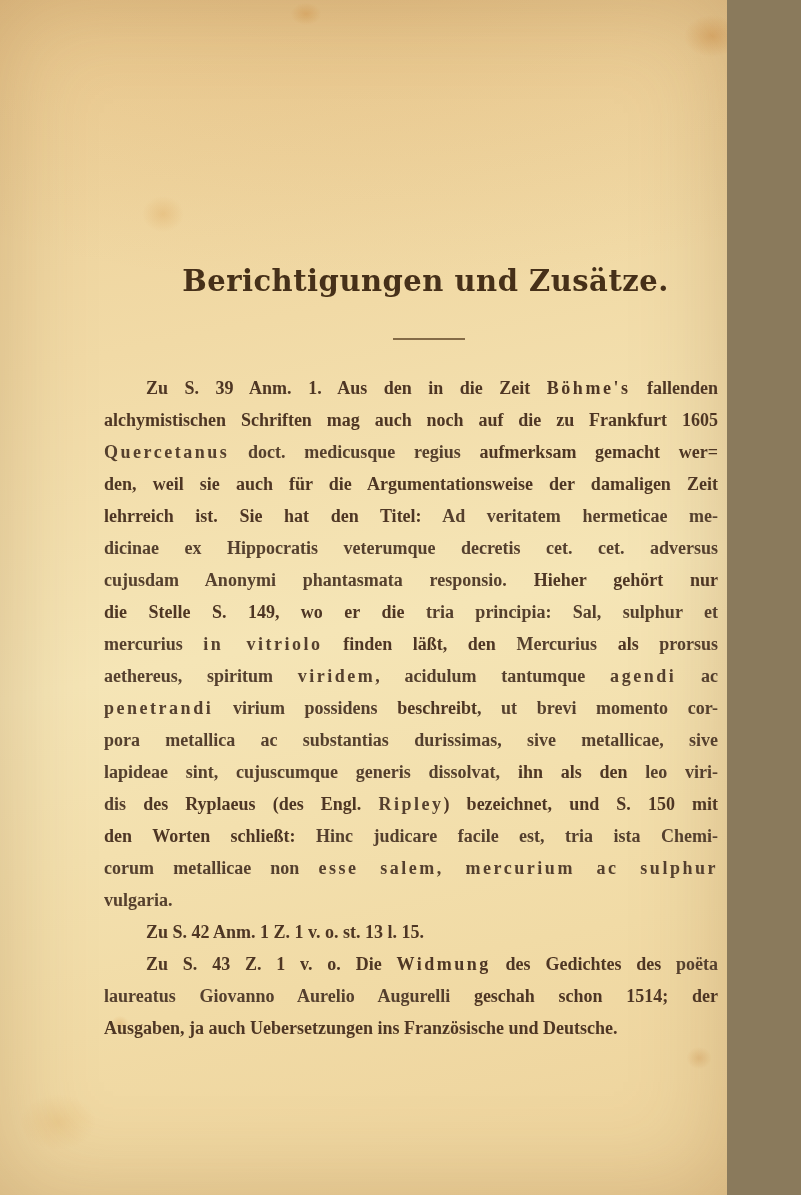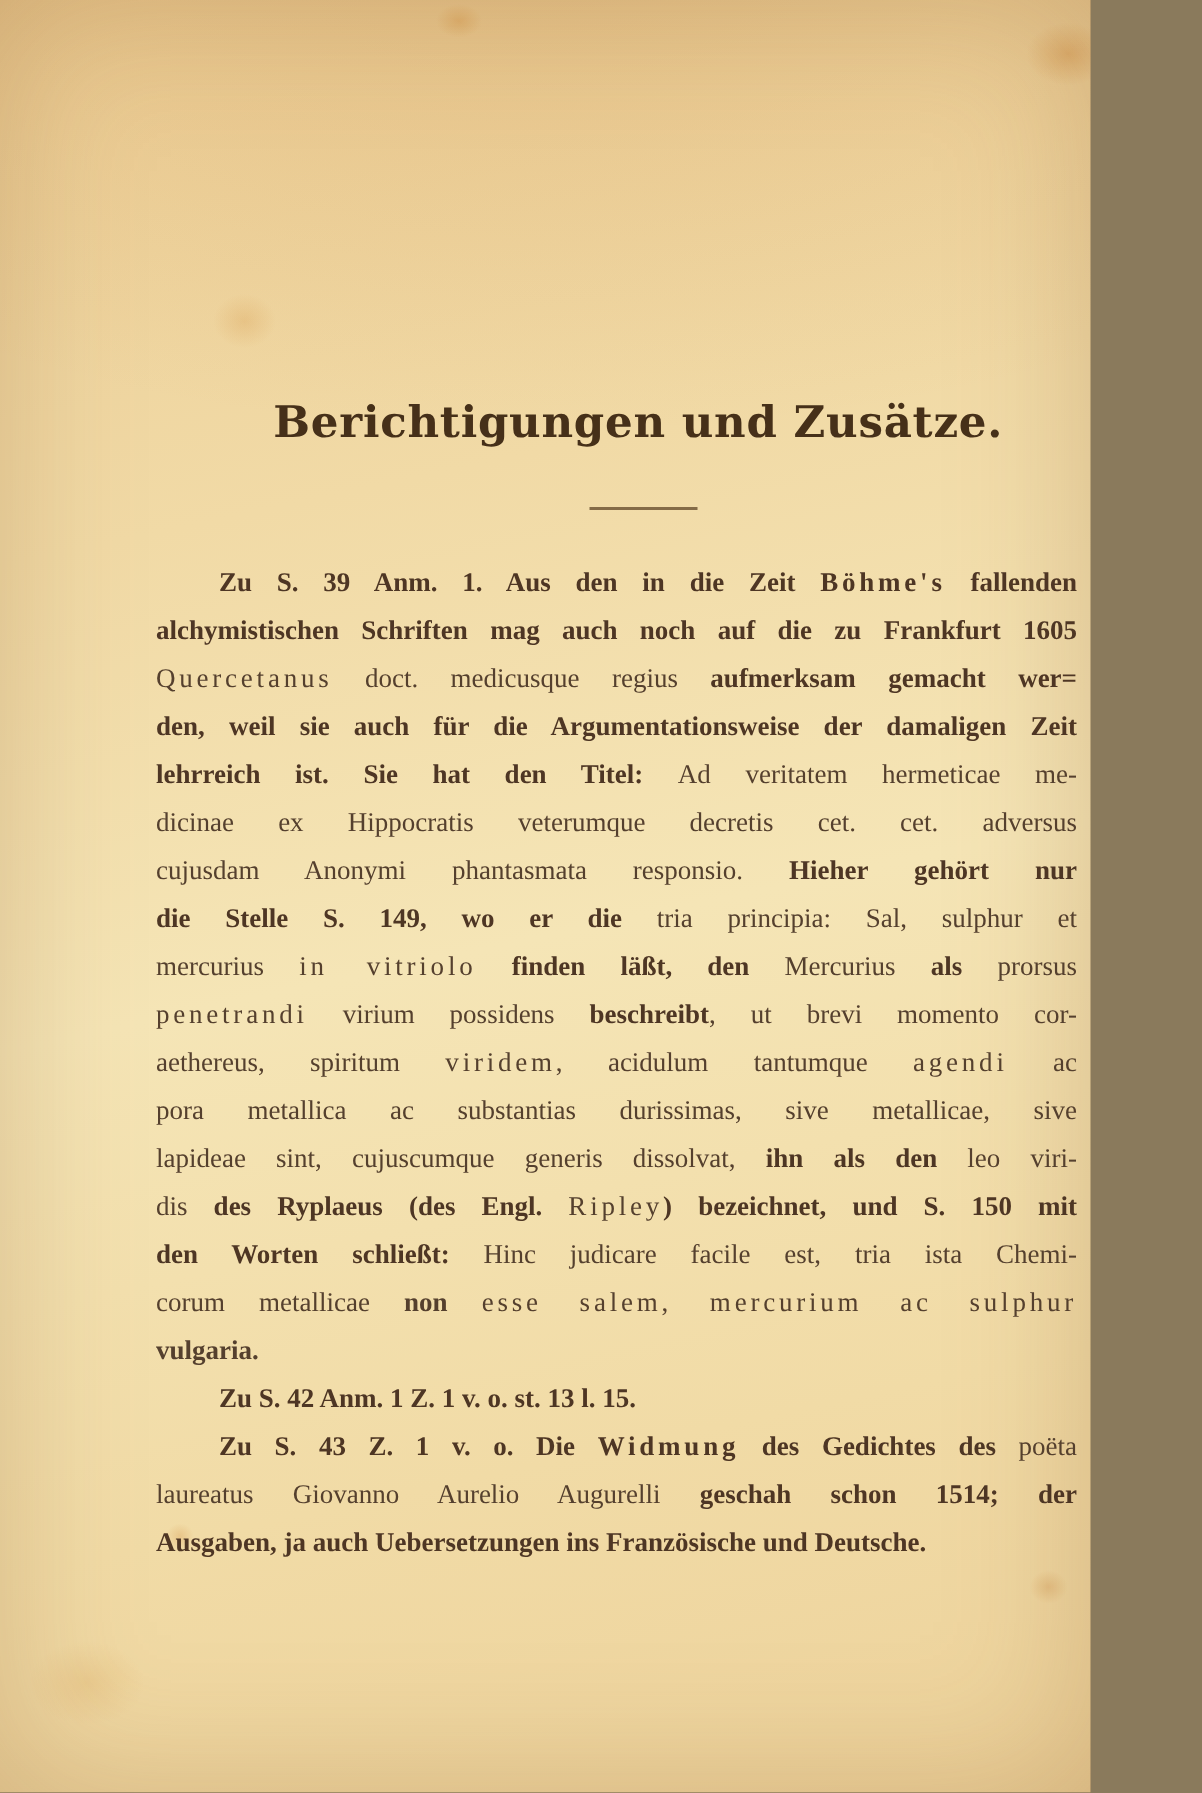--- a/index.html
+++ b/index.html
@@ -46,43 +46,43 @@
     text-align-last:justify;
     white-space:nowrap;
   }
   .line.last{
     -moz-text-align-last:left;
     text-align-last:left;
   }
   .line.first{ text-indent:42px; }
   
   .de{ font-family:Liberation Serif, serif; font-weight:bold; color:#4e3624; }
-  .la{ font-family:"Liberation Serif",serif; font-weight:normal; color:#55402e; }
+  .la{ font-family:"Liberation Serif",serif; font-weight:bold; color:#55402e; }
   .sp{ letter-spacing:.14em; }
   .bold{ font-weight:bold; }
 </style>
 </head>
 <body>
 
 <div class="page">
   <div class="page-title">Berichtigungen und Zusätze.</div>
   <div class="title-rule"></div>
   <div class="body-text">
       <div class="paragraph">
         <div class="line first"><span class="de">Zu S. 39 Anm. 1. Aus den in die Zeit </span><span class="de sp">Böhme's</span><span class="de"> fallenden</span></div>
         <div class="line"><span class="de">alchymistischen Schriften mag auch noch auf die zu Frankfurt 1605</span></div>
         <div class="line"><span class="la sp">Quercetanus</span><span class="la"> doct. medicusque regius </span><span class="de">aufmerksam gemacht wer=</span></div>
         <div class="line"><span class="de">den, weil sie auch für die Argumentationsweise der damaligen Zeit</span></div>
         <div class="line"><span class="de">lehrreich ist. Sie hat den Titel: </span><span class="la">Ad veritatem hermeticae me-</span></div>
         <div class="line"><span class="la">dicinae ex Hippocratis veterumque decretis cet. cet. adversus</span></div>
         <div class="line"><span class="la">cujusdam Anonymi phantasmata responsio. </span><span class="de">Hieher gehört nur</span></div>
         <div class="line"><span class="de">die Stelle S. 149, wo er die </span><span class="la">tria principia: Sal, sulphur et</span></div>
         <div class="line"><span class="la">mercurius </span><span class="la sp">in vitriolo</span><span class="de"> finden läßt, den </span><span class="la">Mercurius</span><span class="de"> als </span><span class="la">prorsus</span></div>
+        <div class="line"><span class="la">aethereus, spiritum </span><span class="la sp">viridem</span><span class="la">, acidulum tantumque </span><span class="la sp">agendi</span><span class="la"> ac</span></div>
         <div class="line"><span class="la sp">penetrandi</span><span class="la"> virium possidens </span><span class="de">beschreibt</span><span class="la">, ut brevi momento cor-</span></div>
-        <div class="line"><span class="la">aethereus, spiritum </span><span class="la sp">viridem</span><span class="la">, acidulum tantumque </span><span class="la sp">agendi</span><span class="la"> ac</span></div>
         <div class="line"><span class="la">pora metallica ac substantias durissimas, sive metallicae, sive</span></div>
         <div class="line"><span class="la">lapideae sint, cujuscumque generis dissolvat, </span><span class="de">ihn als den </span><span class="la">leo viri-</span></div>
         <div class="line"><span class="la">dis</span><span class="de"> des Ryplaeus (des Engl. </span><span class="la sp">Ripley</span><span class="de">) bezeichnet, und S. 150 mit</span></div>
         <div class="line"><span class="de">den Worten schließt: </span><span class="la">Hinc judicare facile est, tria ista Chemi-</span></div>
         <div class="line"><span class="la">corum metallicae </span><span class="la bold">non</span><span class="la"> </span><span class="la sp">esse salem, mercurium ac sulphur</span></div>
         <div class="line last"><span class="la bold">vulgaria.</span></div>
       </div>
       <div class="paragraph">
         <div class="line first last"><span class="de">Zu S. 42 Anm. 1 Z. 1 v. o. st. 13 l. 15.</span></div>
       </div>

